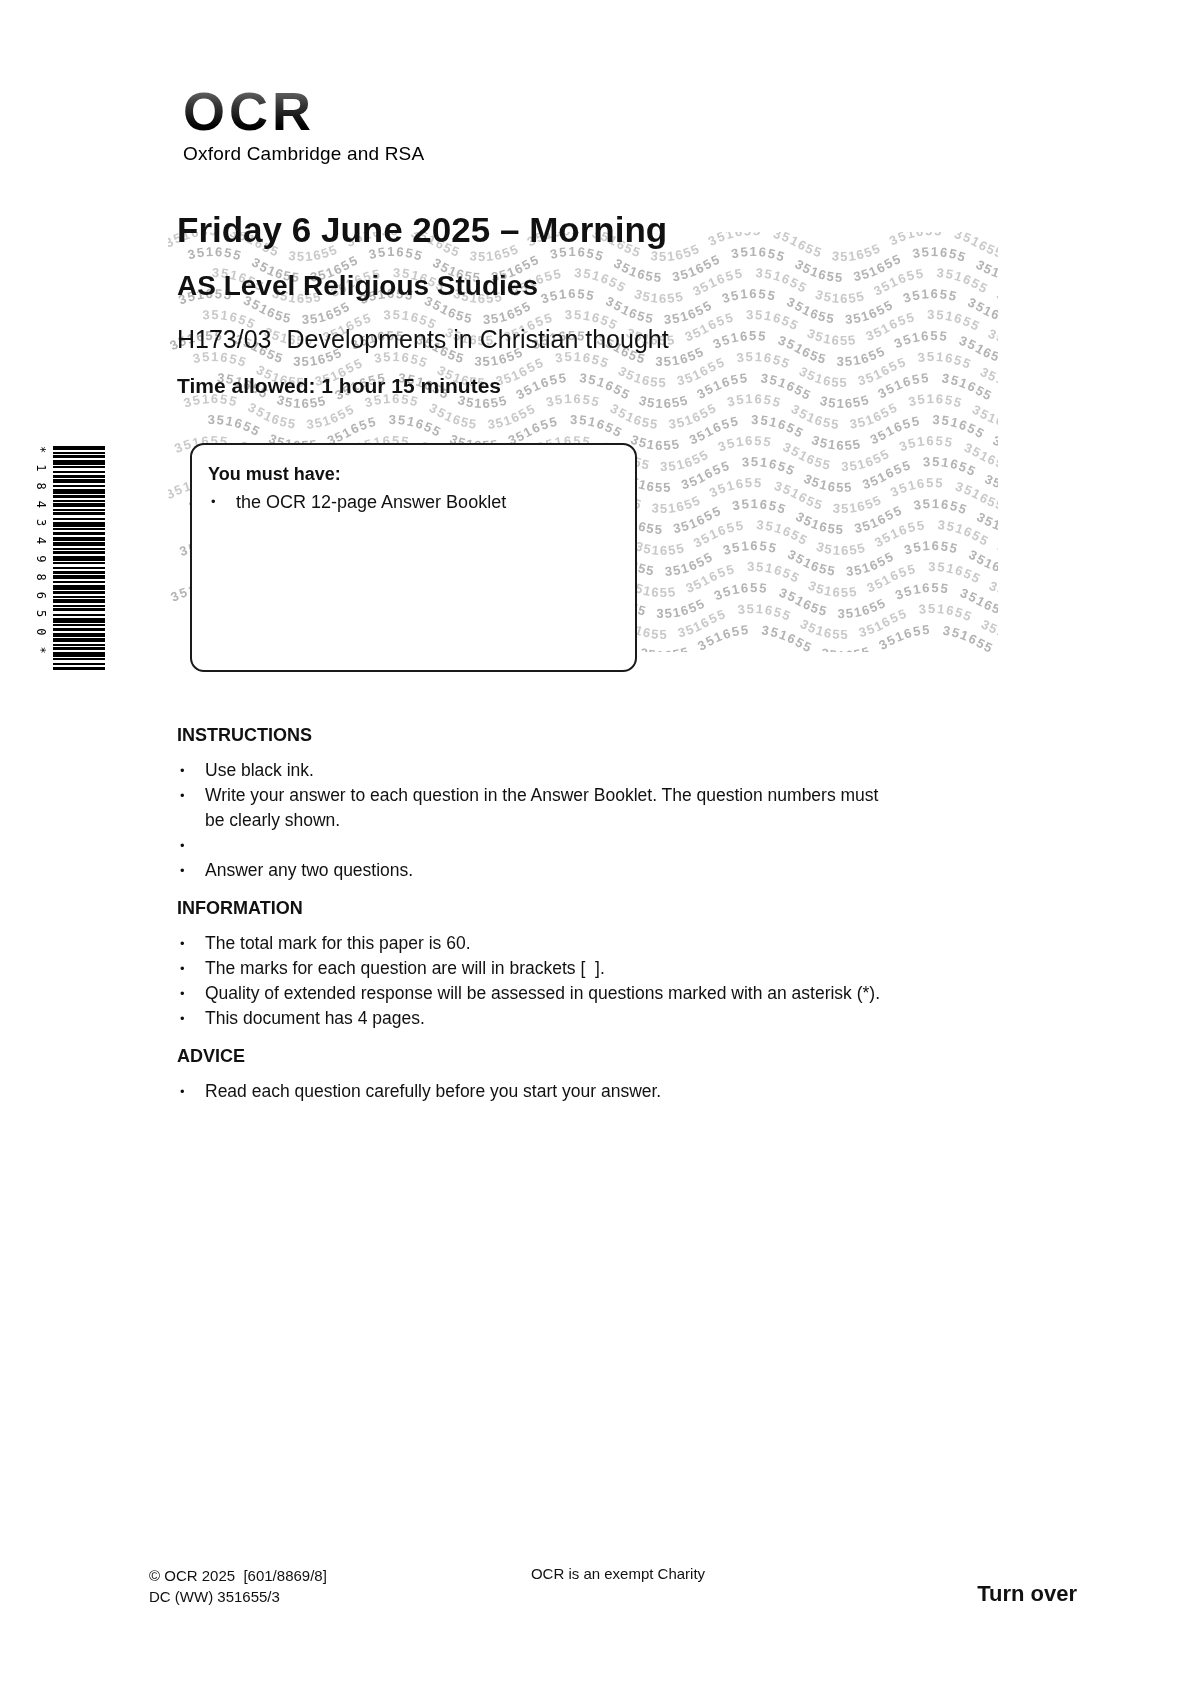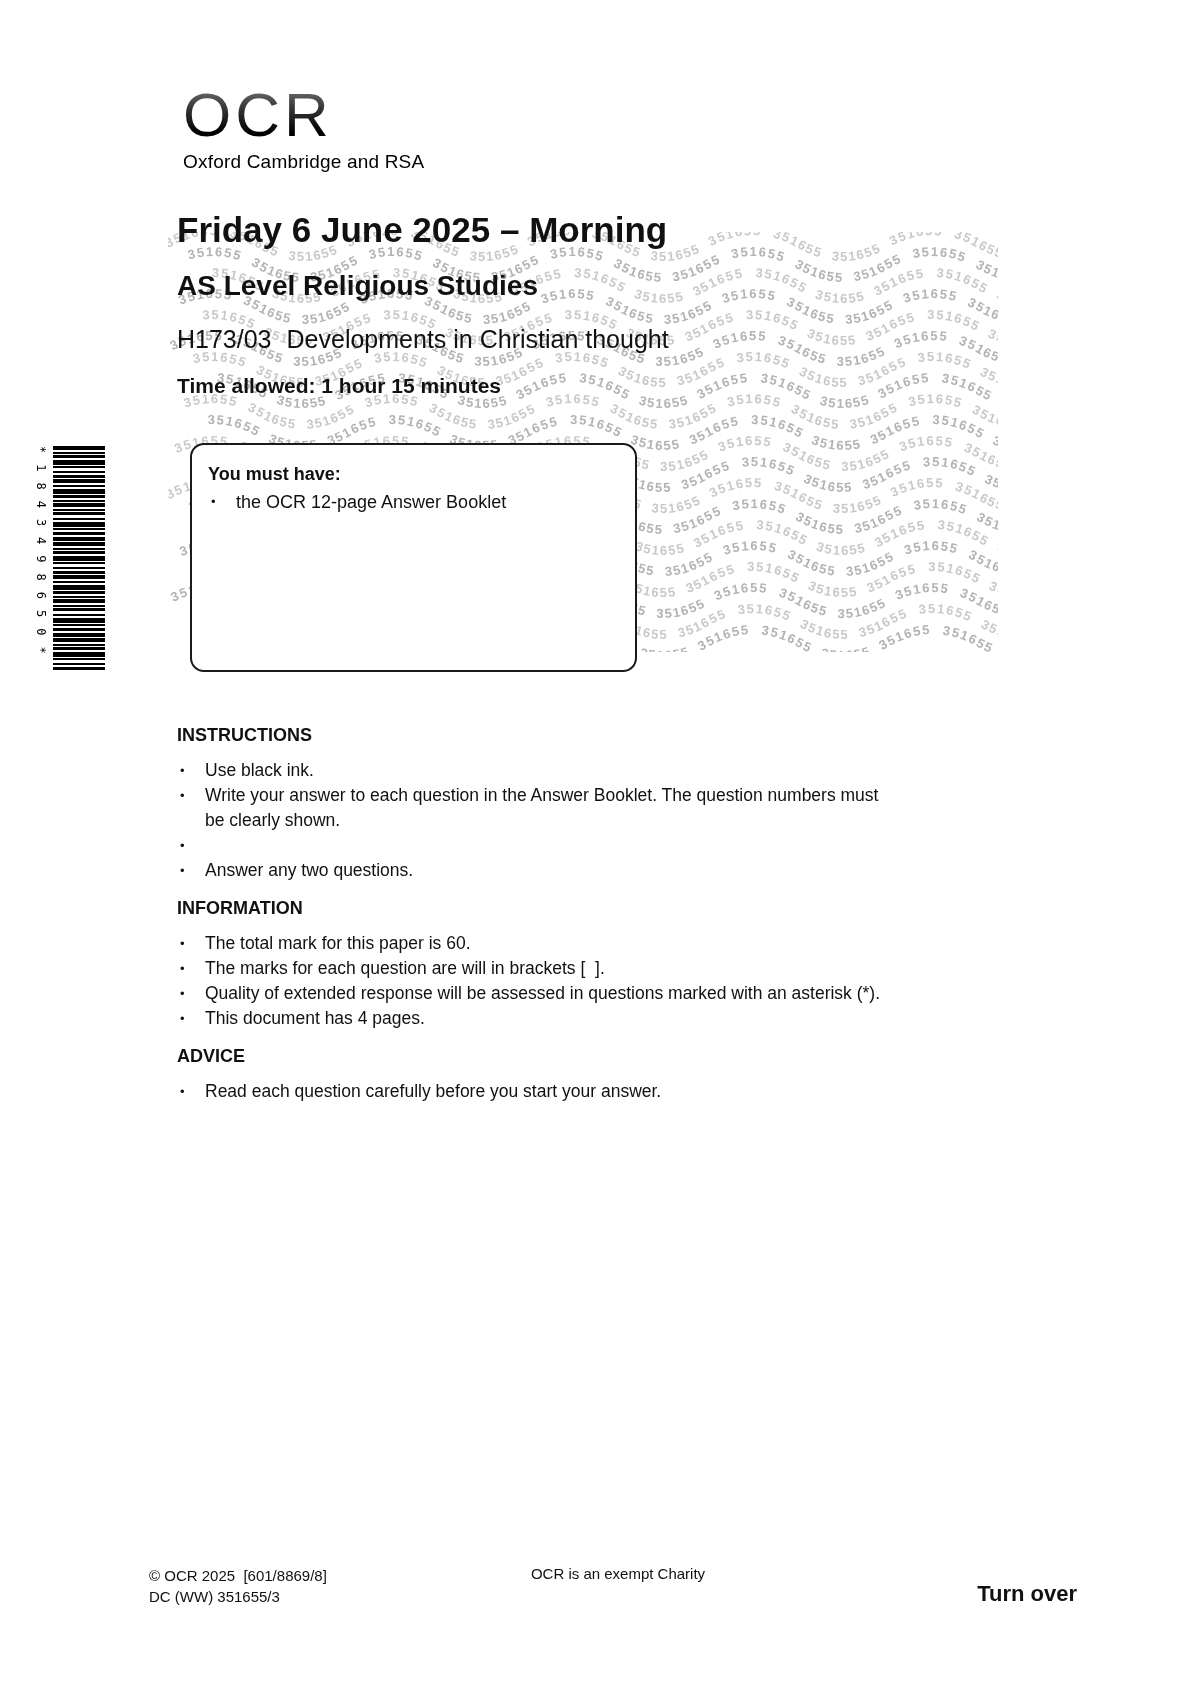--- a/index.html
+++ b/index.html
@@ -9,21 +9,21 @@
     font-family:"Liberation Sans",sans-serif;overflow:hidden;
   }
   
   #watermark-svg{position:absolute;left:168px;top:232px;width:830px;height:420px;z-index:0;}
   .wm{font-family:"Liberation Sans",sans-serif;font-size:13px;font-weight:bold;
       letter-spacing:1.5px;word-spacing:6px;}
   .wm0{fill:#c9c9c9;} .wm1{fill:#b3b3b3;}
   
   .logo-block{position:absolute;left:183px;top:84px;z-index:1;}
   .logo-text{
-    font-size:62px;font-weight:normal;letter-spacing:4px;line-height:1;
+    font-size:54px;font-weight:bold;letter-spacing:4px;line-height:1;
     background:linear-gradient(180deg,#7a7a7a 0%,#383838 38%,#000 78%);
     -webkit-background-clip:text;background-clip:text;color:transparent;
   }
   .logo-subtitle{font-size:19px;color:#000;margin-top:5px;letter-spacing:0.2px;}
   
   .title{position:absolute;left:177px;top:210px;font-size:35px;font-weight:bold;z-index:1;}
   .subject{position:absolute;left:177px;top:270px;font-size:28px;font-weight:bold;z-index:1;}
   .paper-line{position:absolute;left:177px;top:325px;font-size:25px;z-index:1;}
   .paper-code{font-weight:normal;margin-right:15px;}
   .time{position:absolute;left:177px;top:374px;font-size:21px;font-weight:bold;z-index:1;}

